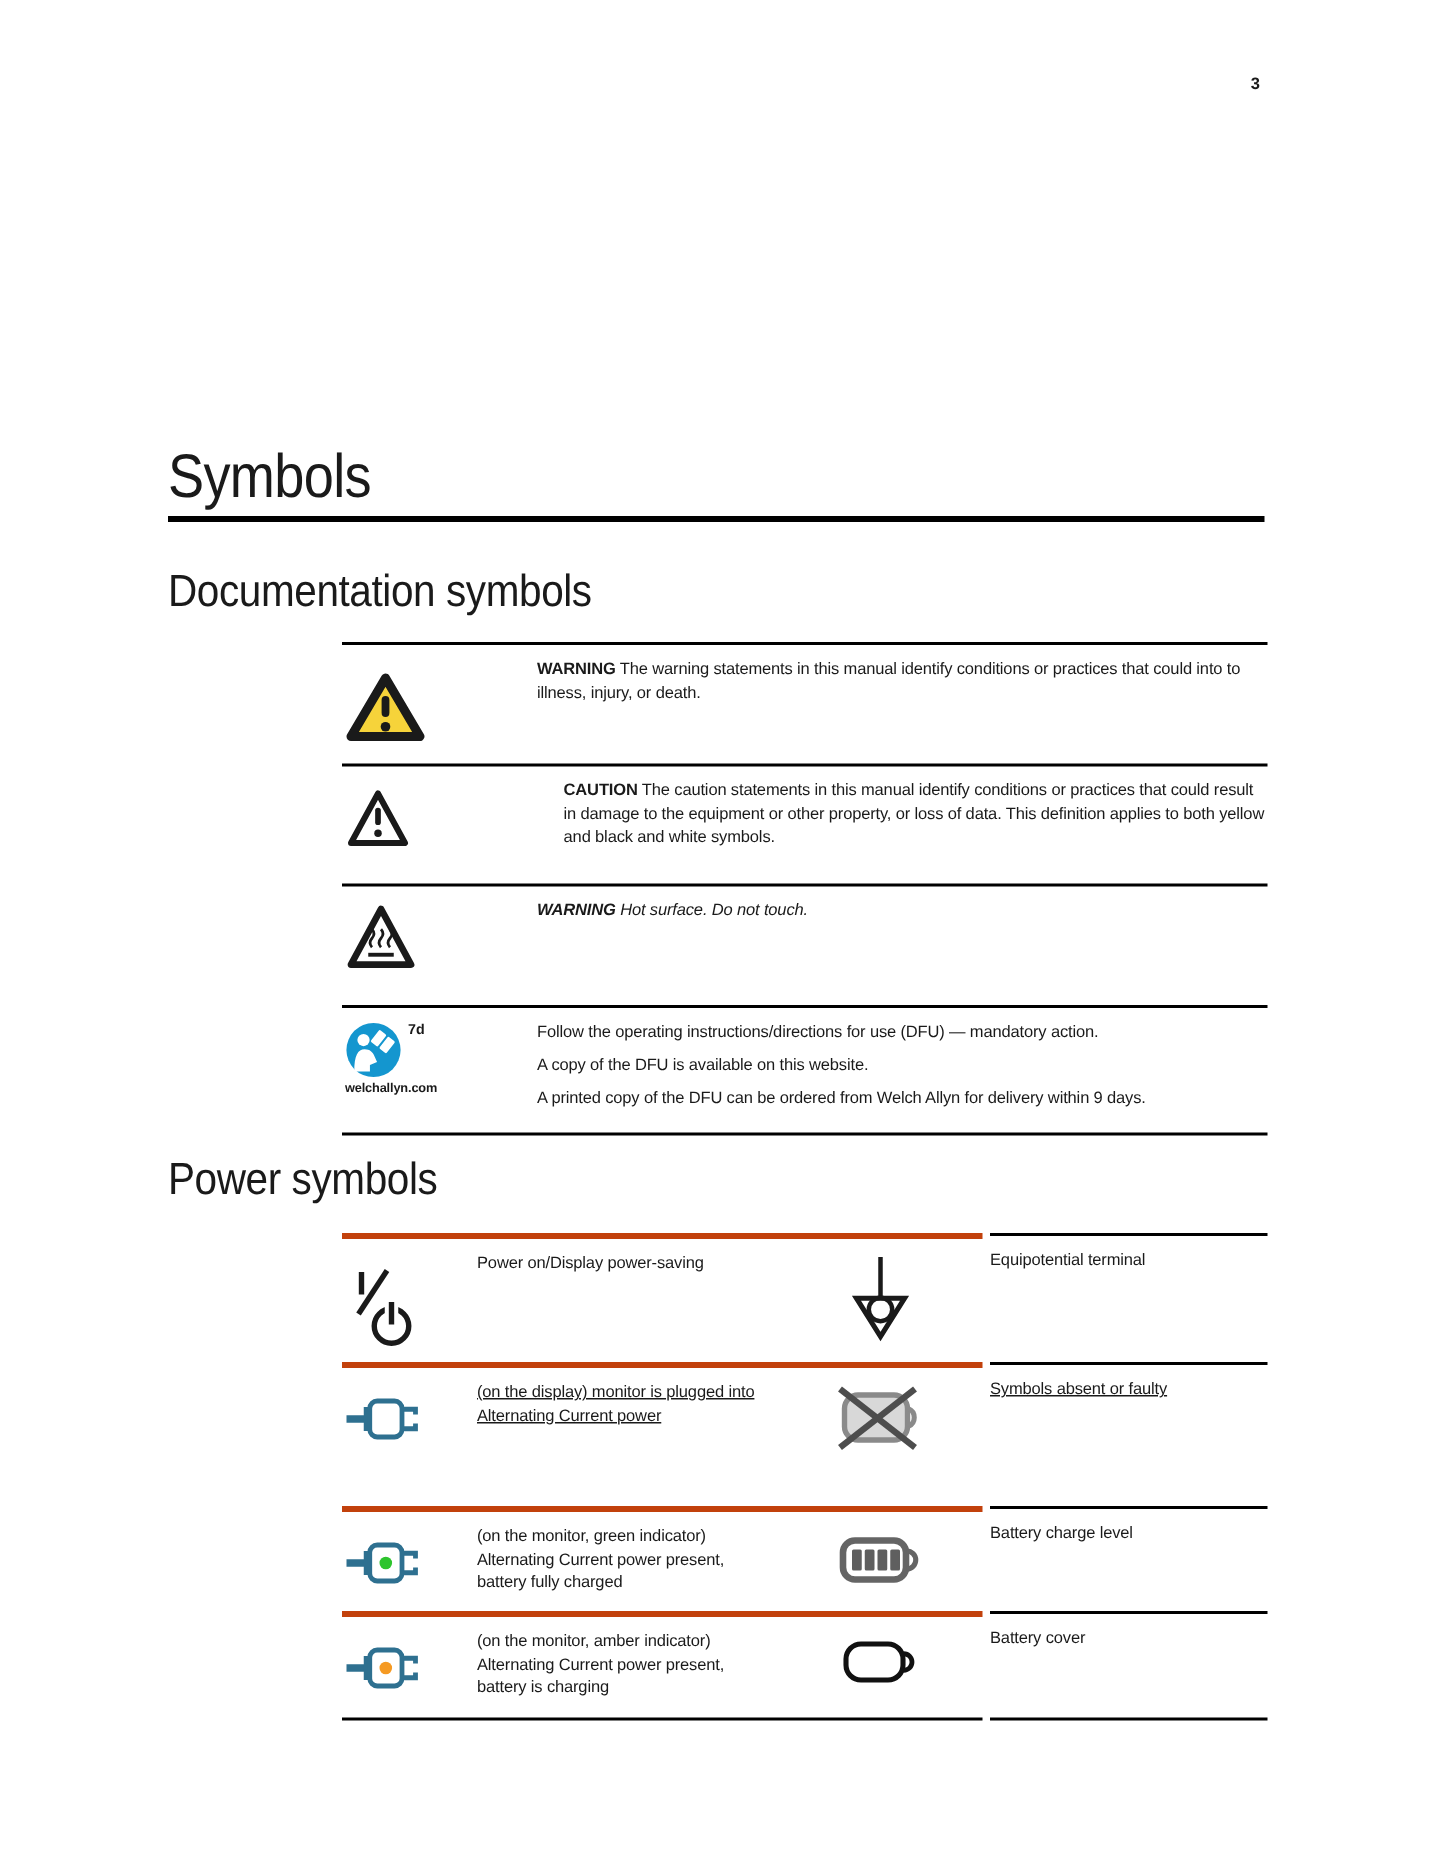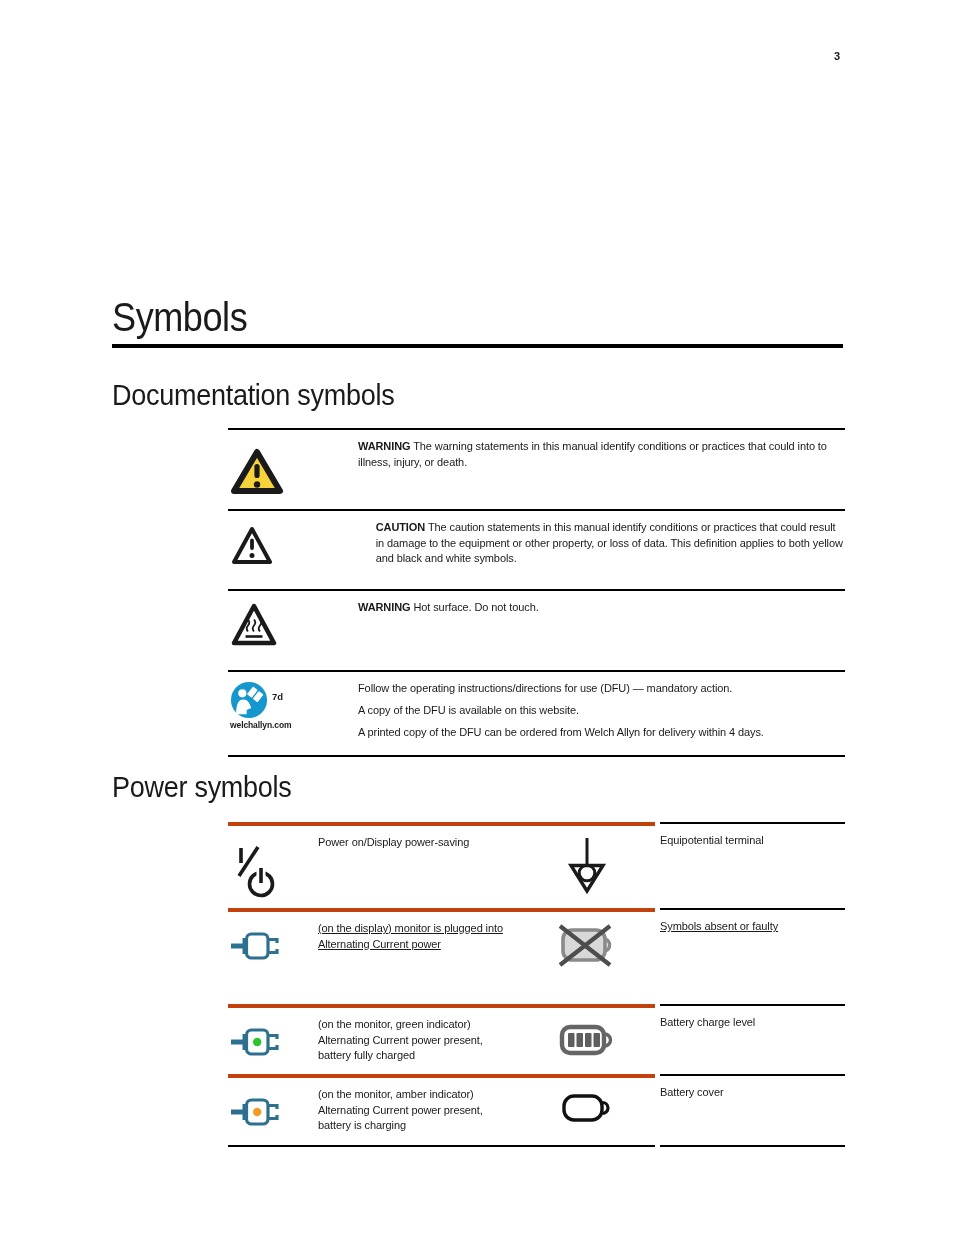--- a/index.html
+++ b/index.html
@@ -21,28 +21,28 @@
     transform:scaleX(0.9); transform-origin:left top; white-space:nowrap; letter-spacing:-0.3px;
   }
   #doc-heading { top:378px; }
   #power-heading { top:770px; }
 
   
   .doc-table { position:absolute; left:228px; top:428px; width:617px; border-bottom:2px solid #000; }
   .doc-row { display:flex; border-top:2px solid #000; box-sizing:border-box; }
   .doc-row.r1 { min-height:81px; }
   .doc-row.r2 { min-height:80px;gap:19px; }
-  .doc-row.r3 { min-height:81px; }
+  .doc-row.r3 { min-height:81px;font-style:italic; }
   .doc-row.r4 { min-height:85px; }
   .doc-icon-cell { width:130px; box-sizing:border-box; padding-left:2px; }
   .doc-text-cell { width:474px; box-sizing:border-box; padding-top:9px; font-size:11px; line-height:15.5px; letter-spacing:-0.1px; }
   .doc-text-cell b { font-weight:bold; }
   .dfu-line { margin-bottom:6.5px; }
   .dfu-wrap { display:flex; align-items:flex-start; gap:4px; padding-top:9px; }
-  .dfu-badge { font-size:9.5px; font-weight:bold; margin-top:10px; }
+  .dfu-badge { font-size:9.5px; font-weight:bold; }
   .dfu-caption { font-size:8.5px; font-weight:bold; margin-top:1px; letter-spacing:-0.1px; }
 
   
   .power-table { position:absolute; left:228px; top:822px; width:617px; }
   .p-row { display:flex; gap:5px; }
   .p-left { width:427px; box-sizing:border-box; border-top:4px solid #c2410c; display:flex; }
   .p-right { flex:1; box-sizing:border-box; border-top:2px solid #000; padding-top:9px; font-size:11px; line-height:15.5px; letter-spacing:-0.1px; }
   .p-row.h1 .p-left, .p-row.h1 .p-right { min-height:86px; }
   .p-row.h2 .p-left, .p-row.h2 .p-right { min-height:70px;text-decoration:underline; }
   .p-row.h3 .p-left, .p-row.h3 .p-right { min-height:70px;margin-top:26px; }
@@ -125,21 +125,21 @@
               <rect x="27.2" y="8.5" width="6.3" height="10.5" rx="1" fill="#ffffff"></rect>
             </g>
           </svg>
           <span class="dfu-badge">7d</span>
         </div>
         <div class="dfu-caption">welchallyn.com</div>
       </div>
       <div class="doc-text-cell">
         <div class="dfu-line">Follow the operating instructions/directions for use (DFU) — mandatory action.</div>
         <div class="dfu-line">A copy of the DFU is available on this website.</div>
-        <div class="dfu-line">A printed copy of the DFU can be ordered from Welch Allyn for delivery within 4 days.</div>
+        <div class="dfu-line">A printed copy of the DFU can be ordered from Welch Allyn for delivery within 9 days.</div>
       </div>
     </div>
 
   </div>
 
   <h2 class="section-heading" id="power-heading" style="margin:0;">Power symbols</h2>
 
   <div class="power-table">
 
     <div class="p-row h1">

